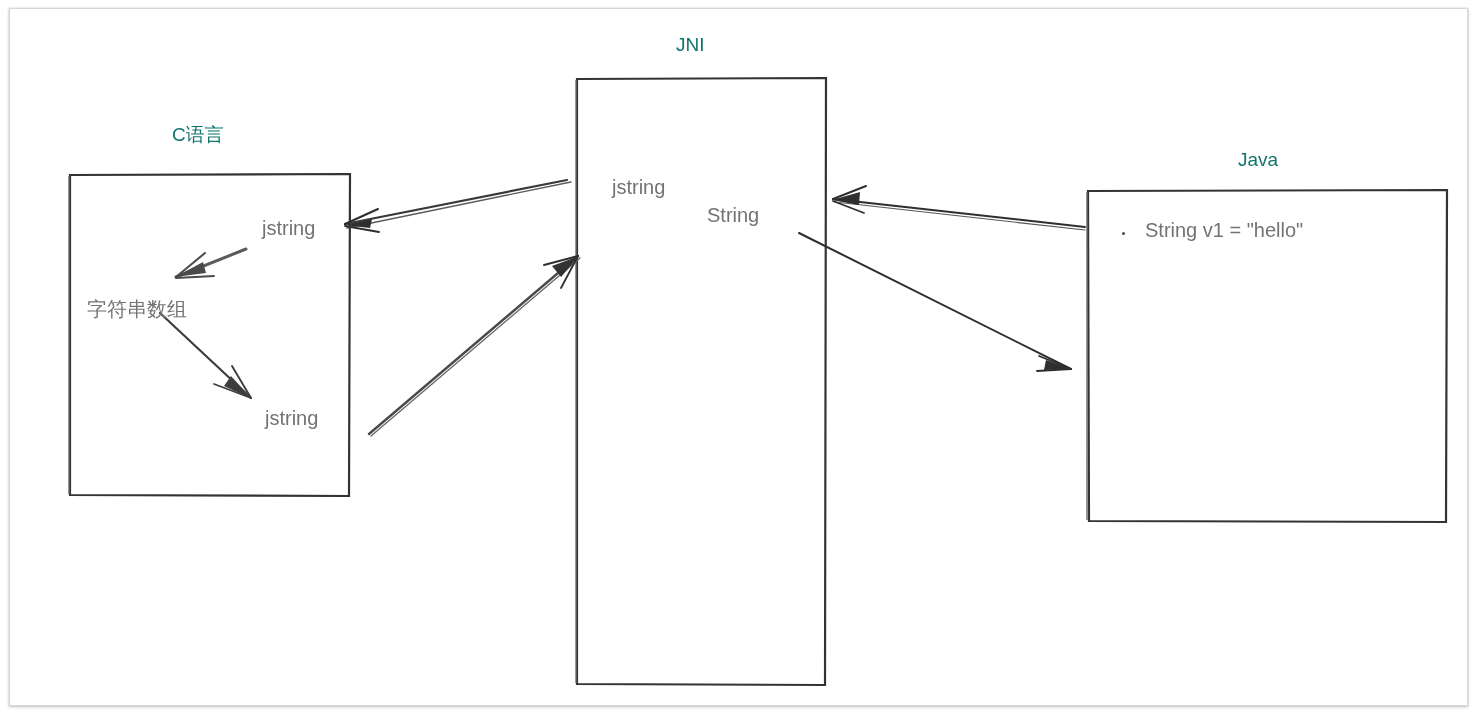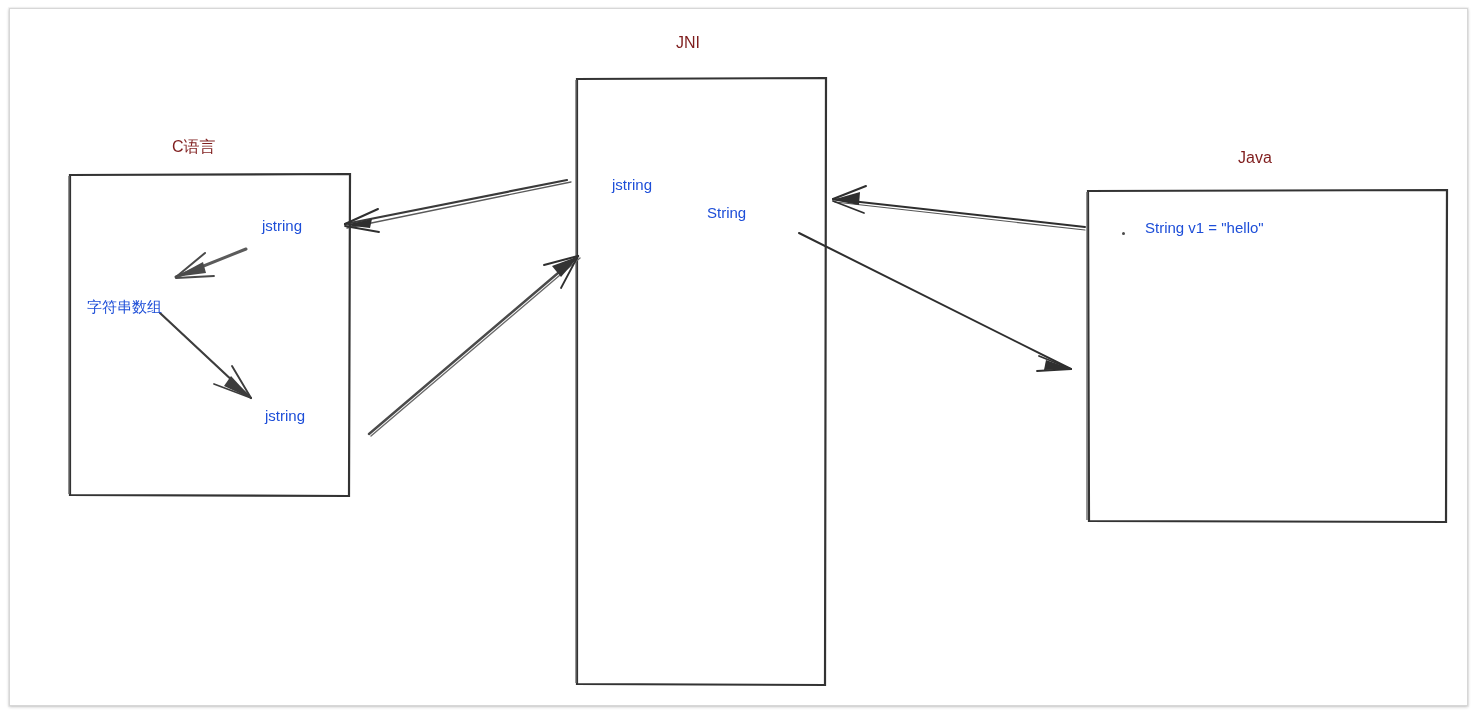--- a/index.html
+++ b/index.html
@@ -29,29 +29,29 @@
   }
   #svg-layer {
     position: absolute;
     left: 0;
     top: 0;
     width: 1480px;
     height: 718px;
   }
   .caption {
     position: absolute;
-    color: #7f1d1d;
-    font-size: 16px;
+    color: #0f766e;
+    font-size: 19px;
     line-height: 1;
     white-space: nowrap;
   }
   .node-label {
     position: absolute;
-    color: #1d4ed8;
-    font-size: 15px;
+    color: #737373;
+    font-size: 20px;
     line-height: 1;
     white-space: nowrap;
   }
   .bullet-dot {
     position: absolute;
     width: 3px;
     height: 3px;
     background: #4a4a4a;
     border-radius: 50%;
   }
@@ -120,21 +120,21 @@
 
     <g>
       <path d="M 160,313 L 251,398" fill="none" stroke="#3d3d3d" stroke-width="2.2" stroke-linecap="round"></path>
       <path d="M 251,398 L 232,366" fill="none" stroke="#3d3d3d" stroke-width="1.9" stroke-linecap="round"></path>
       <path d="M 251,398 L 214,384" fill="none" stroke="#3d3d3d" stroke-width="1.7" stroke-linecap="round"></path>
       <path d="M 252,399 L 231,376 L 224,386 Z" fill="#3d3d3d"></path>
     </g>
 
   </svg>
 
-  <div class="caption" style="left:172px; top:139px;">C语言</div>
+  <div class="caption" style="left:172px; top:125px;">C语言</div>
 
   <div class="caption" style="left:676px; top:35px;">JNI</div>
 
   <div class="caption" style="left:1238px; top:150px;text-align:right;">Java</div>
 
   <div class="node-label" style="left:262px; top:218px;">jstring</div>
 
   <div class="node-label" style="left:87px; top:299px;text-align:right;">字符串数组</div>
 
   <div class="node-label" style="left:265px; top:408px;">jstring</div>

